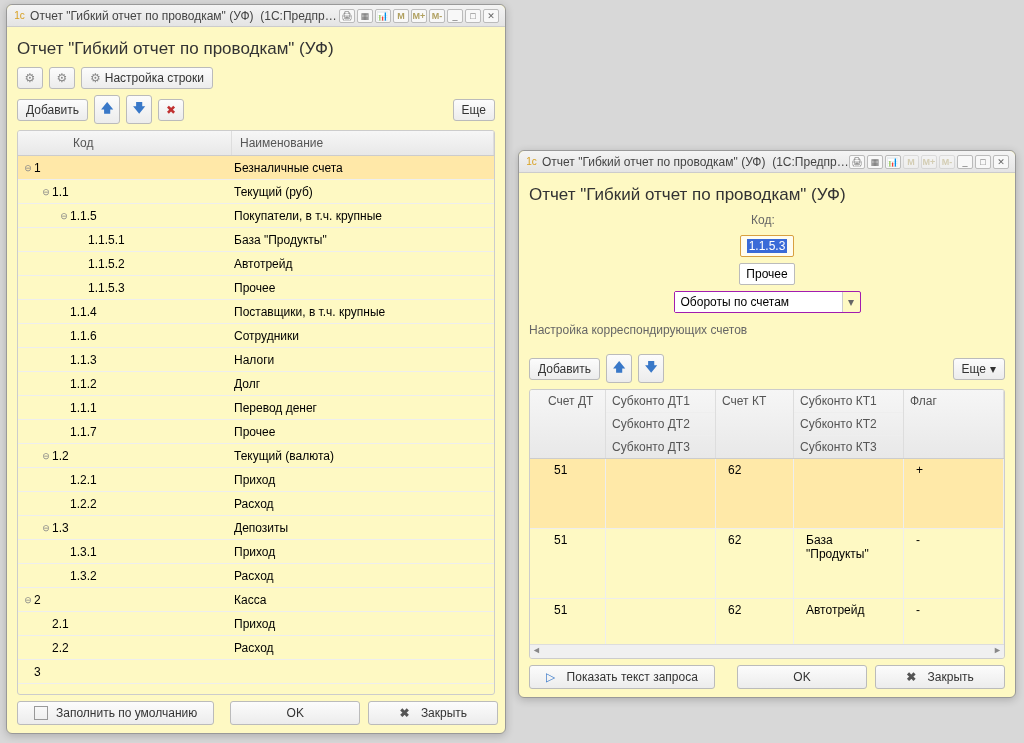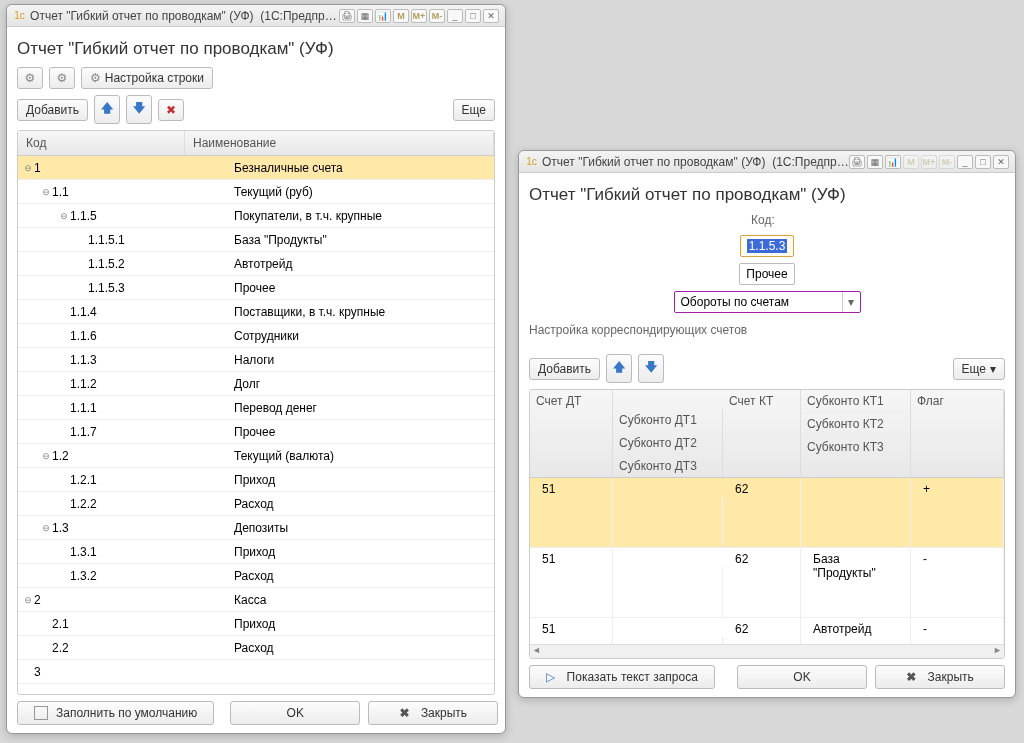--- a/index.html
+++ b/index.html
@@ -1,38 +1,38 @@
 <!DOCTYPE html>
 <html><head>
 <meta charset="utf-8">
 <style>
   * { box-sizing: border-box; font-family: Arial, sans-serif; font-size: 12px; }
   body { margin: 0; background: #d8d8d8; width: 1024px; height: 743px; position: relative; overflow: hidden; }
-  .window { position: absolute; background: #ffffff; border: 1px solid #999; border-radius: 6px; box-shadow: 0 2px 8px rgba(0,0,0,0.2); display: flex; flex-direction: column; }
+  .window { position: absolute; background: #fef9c3; border: 1px solid #999; border-radius: 6px; box-shadow: 0 2px 8px rgba(0,0,0,0.2); display: flex; flex-direction: column; }
   .win1 { left: 6px; top: 4px; width: 500px; height: 730px; }
   .win2 { left: 518px; top: 150px; width: 498px; height: 548px; }
   .titlebar { height: 22px; background: linear-gradient(#f4f4f4,#e4e4e4); display: flex; align-items: center; padding: 0 6px; border-bottom: 1px solid #ccc; border-radius: 6px 6px 0 0;}
   .tb-icon { width: 14px; height: 14px; margin-right: 4px; display: inline-flex; align-items:center; justify-content:center; font-size:10px;}
   .tb-title { flex: 0 1 auto; color: #444; white-space:nowrap; overflow:hidden; text-overflow:ellipsis;}
   .tb-spacer { flex: 1; }
   .tb-btns { display: flex; gap: 2px; align-items: center; }
   .tb-btn { width: 16px; height: 14px; border: 1px solid #bbb; background: #f8f8f8; border-radius:2px; font-size:9px; display:inline-flex; align-items:center; justify-content:center; cursor:pointer; color:#666;}
   .tb-m { color:#b0a060; font-weight:bold;}
   .content { padding: 8px 10px; flex: 1; display: flex; flex-direction: column; overflow:hidden;}
   .h1 { font-size: 17px; font-weight: normal; margin: 4px 0 8px; color:#333;}
   .toolbar { display: flex; gap: 6px; align-items: center; margin-bottom: 6px; }
   .btn { border: 1px solid #bbb; background: linear-gradient(#fcfcfc,#ececec); border-radius: 3px; padding: 3px 8px; cursor: pointer; display:inline-flex; align-items:center; gap:4px; color:#333;}
   .btn-icon { width: 26px; justify-content:center; padding:3px;}
   .btn-red { color:#c03030;}
   .arrow-blue { color:#3978c8; font-weight:bold;}
   .push-right { margin-left:auto;}
   .table { flex:1; border:1px solid #ccc; border-radius:3px; overflow:hidden; display:flex; flex-direction:column;}
   .thead { display:flex; background:linear-gradient(#f6f6f6,#e8e8e8); border-bottom:1px solid #ccc;}
   .th { padding:5px 8px; color:#555; border-right:1px solid #ddd;}
-  .col-code { width:167px;}
+  .col-code { width:167px;margin-left:47px;}
   .col-name { flex:1;}
   .tbody { flex:1; overflow:auto;}
   .row { display:flex; border-bottom:1px solid #eee; align-items:center; height:24px;}
   .row.selected { background:#ffe8a8;}
   .cell { padding:3px 6px; }
   .cell-code { width:210px; display:flex; align-items:center;}
   .cell-name { flex:1;}
   .toggle { width:12px; color:#888; text-align:center; cursor:pointer; font-size:9px;}
   .indent0 { padding-left: 4px;}
   .indent1 { padding-left: 22px;}
@@ -46,21 +46,21 @@
   .input { flex:1; border:1px solid #d8a040; background:#fffdf0; padding:3px 6px; border-radius:2px;}
   .input-sel { background:#3a6bd8; color:#fff; padding:0 2px;}
   .input-plain { border:1px solid #bbb; background:#fff;}
   .select { display:flex; border:1px solid #a21caf; border-radius:2px;}
   .select input { flex:1; border:none; padding:3px 6px; background:#fff;}
   .select .dd { width:18px; border-left:1px solid #ccc; display:flex; align-items:center; justify-content:center; color:#666; cursor:pointer;}
   .section-label { color:#666; margin:4px 0 17px;}
   .grid2 { flex:1; border:1px solid #ccc; border-radius:3px; overflow:hidden; display:flex; flex-direction:column;}
   .g2head { display:flex; background:linear-gradient(#f6f6f6,#e8e8e8); border-bottom:1px solid #ccc;}
   .gcol { border-right:1px solid #ddd;}
-  .gc-dt { width:83px;} .gc-sdt { width:110px;margin-top:19px;} .gc-kt { width:78px;} .gc-skt { width:110px;} .gc-fl { flex:1;}
+  .gc-dt { width:64px;margin-left:12px;} .gc-sdt { width:110px;} .gc-kt { width:78px;} .gc-skt { width:110px;} .gc-fl { flex:1;}
   .gh { padding:4px 6px; color:#555;}
   .gsub { display:flex; flex-direction:column;}
   .gsub div { padding:4px 6px; border-top:1px solid #eee; color:#555;}
   .gsub div:first-child { border-top:none;}
   .g2body { flex:1; overflow:auto;}
   .grow { display:flex; border-bottom:1px solid #eee; min-height:70px;}
   .grow.sel { background:#ffe9a8;}
   .gcell { padding:4px 12px; border-right:1px solid #eee;}
   .scrollbar { height:14px; background:#f0f0f0; border-top:1px solid #ddd; position:relative;}
   .scrollbar::before { content:"◄"; position:absolute; left:2px; top:0; color:#888; font-size:9px;}

